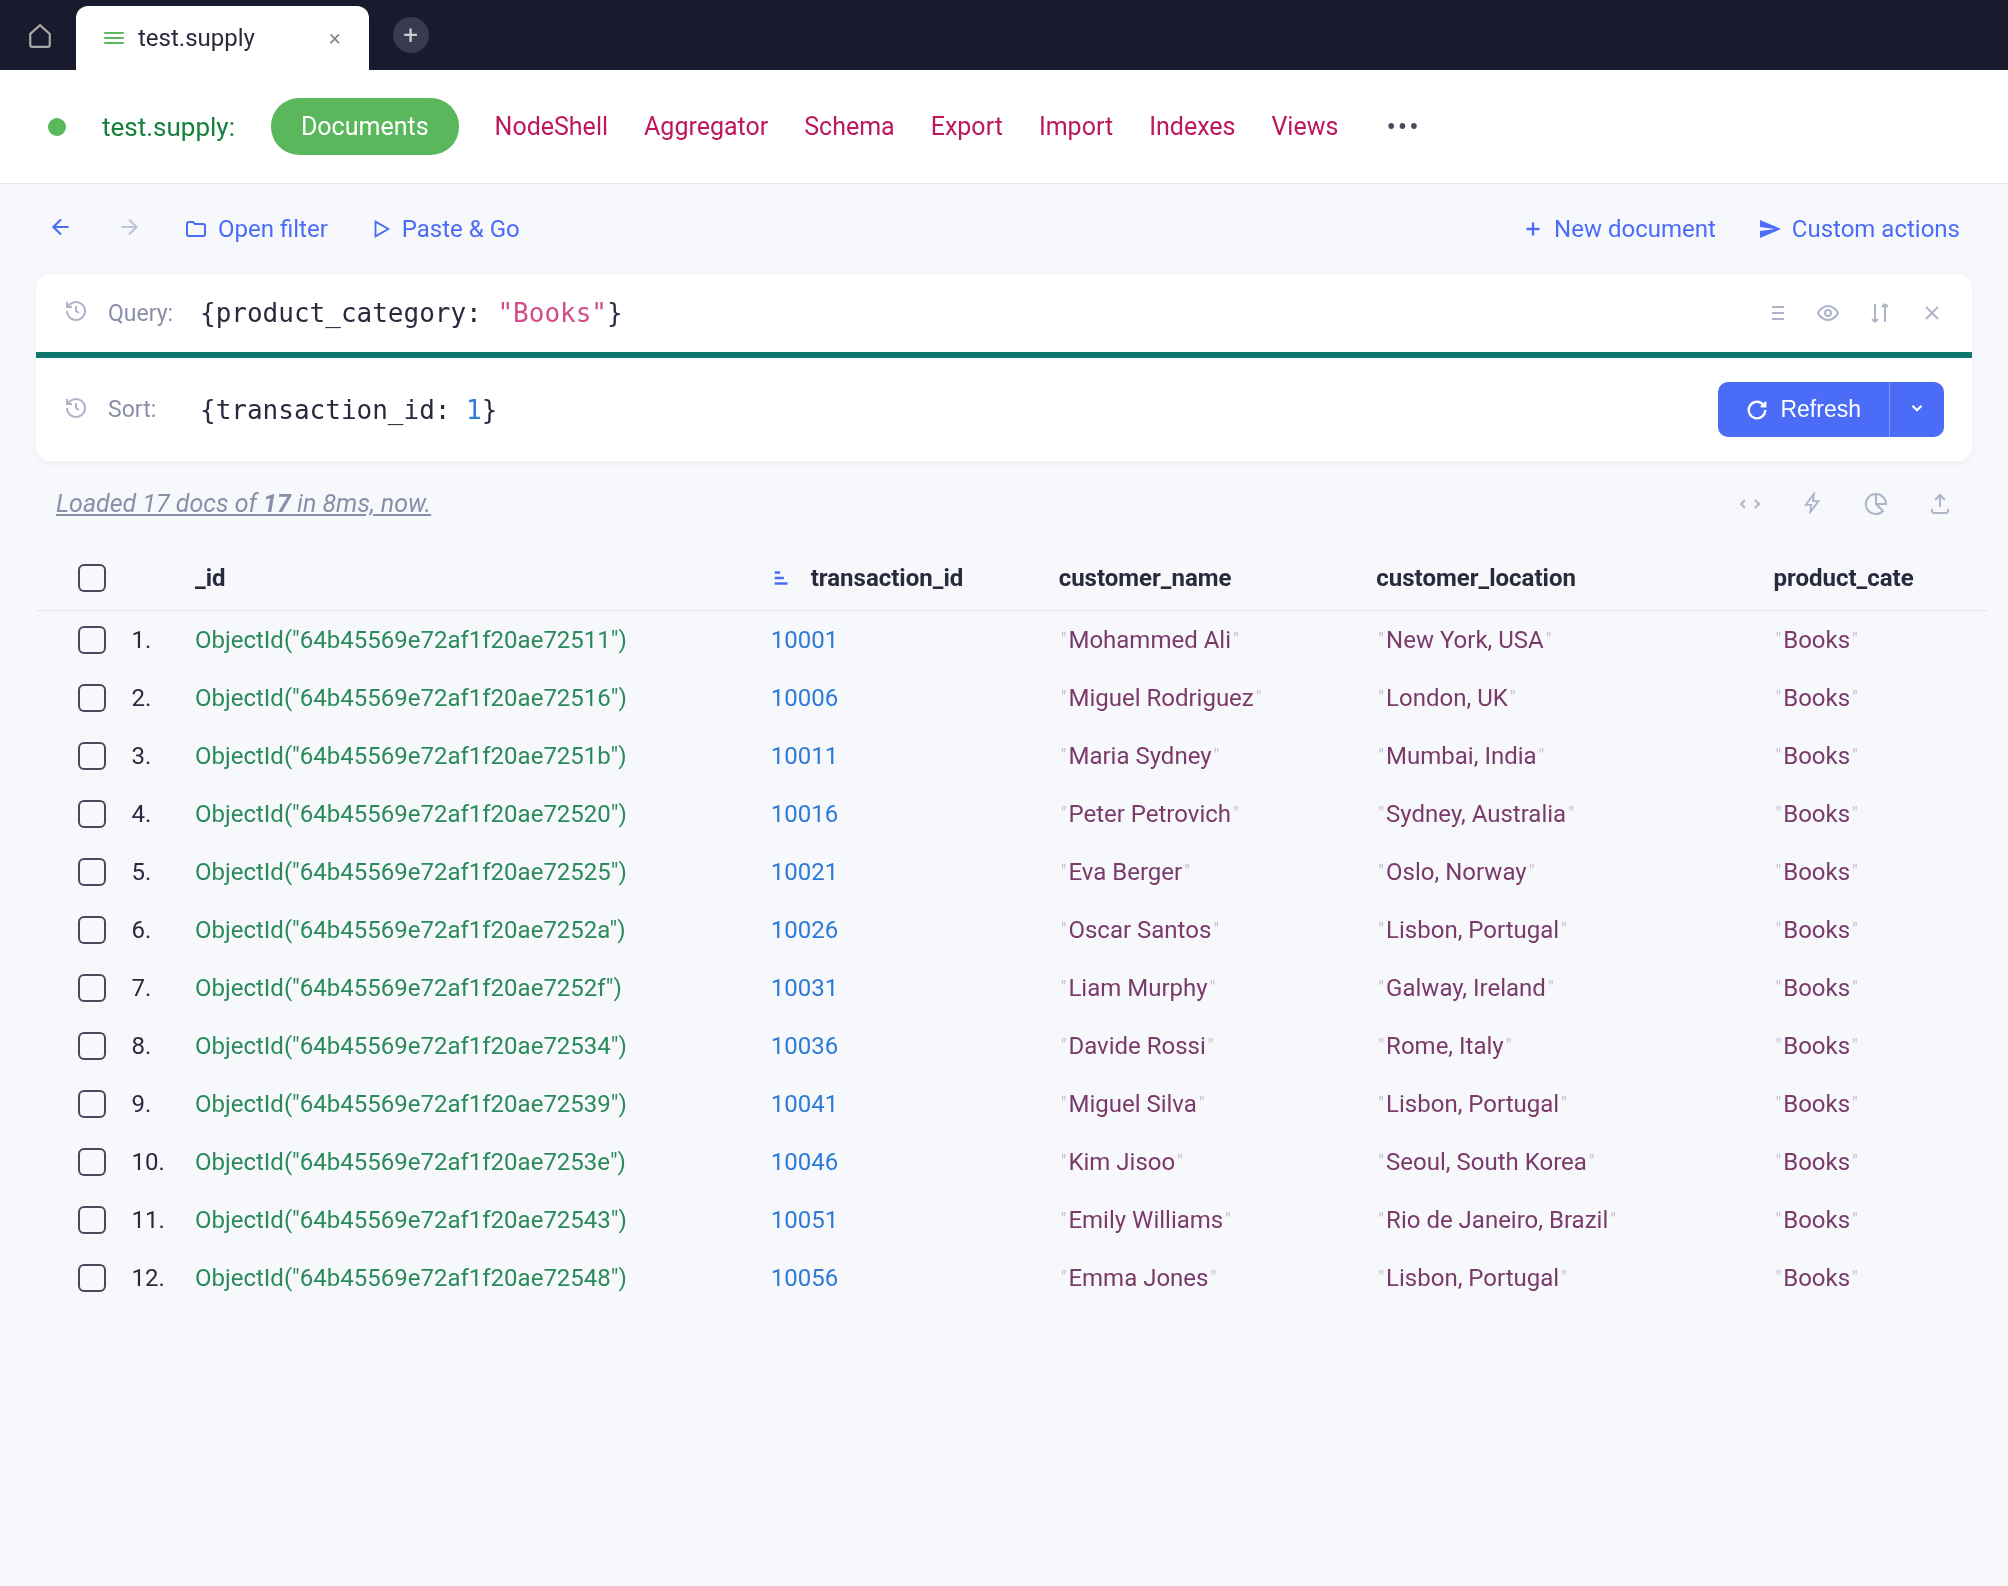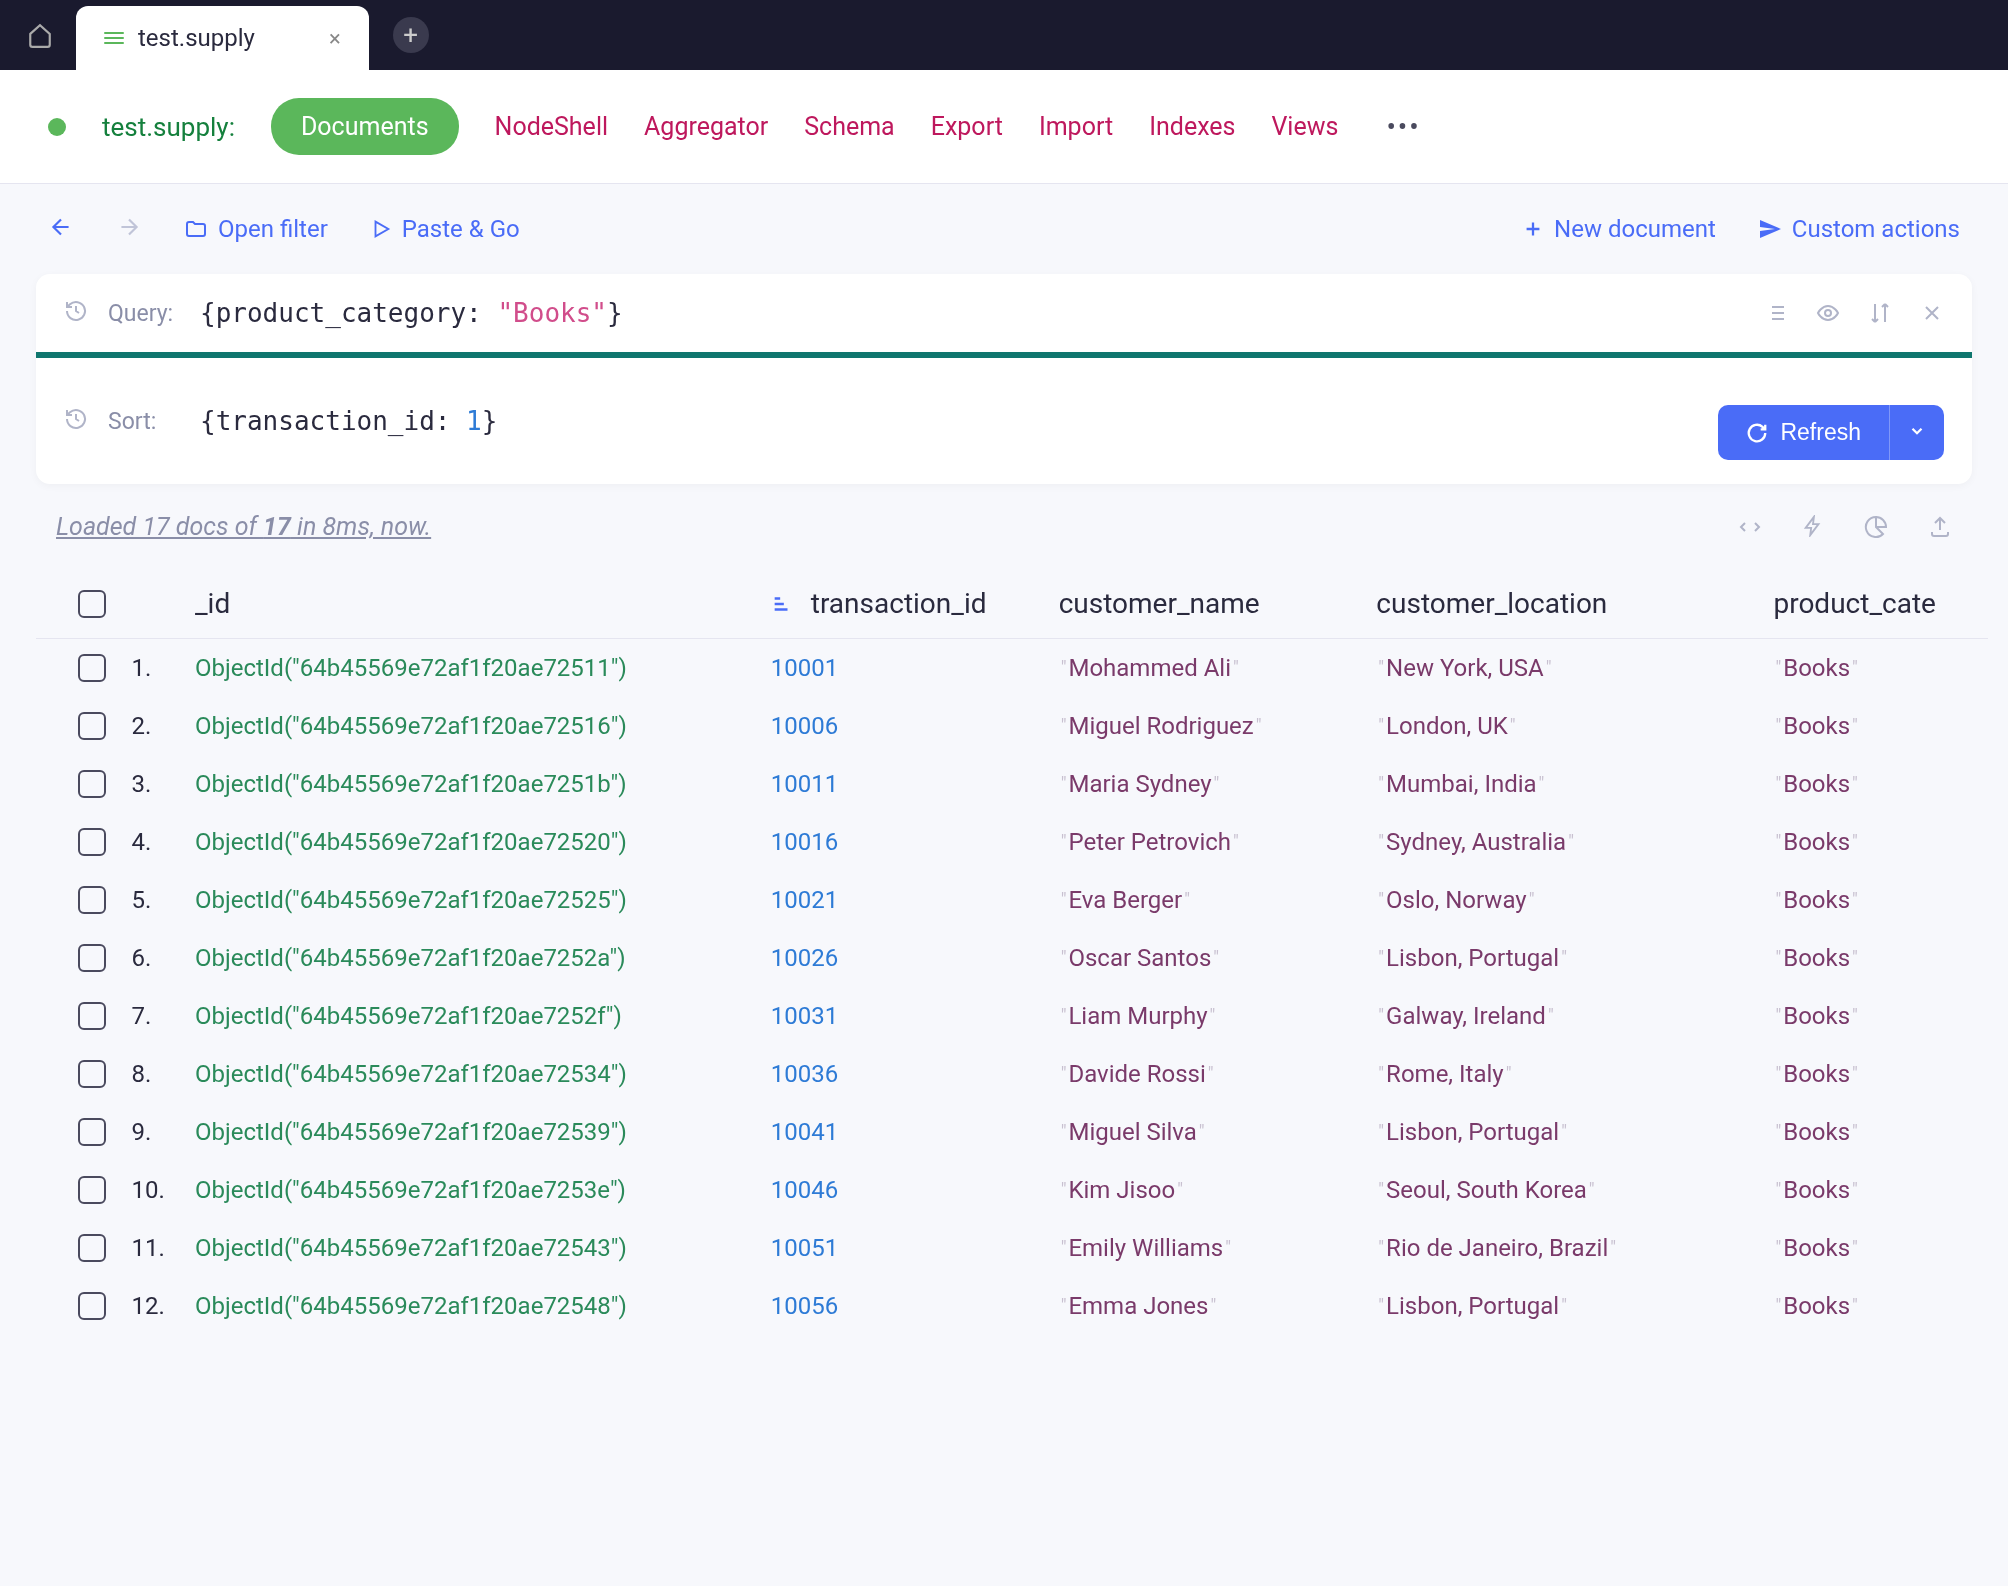--- a/index.html
+++ b/index.html
@@ -32,30 +32,30 @@
 .query-row:last-child { border-bottom: none; }
 .qr-history { color: #b0b4c8; }
 .qr-label { color: #8a8ea8; font-size: 23px; min-width: 72px; }
 .qr-code { font-family: ui-monospace, Menlo, monospace; font-size: 26px; color: #2a2a3e; flex: 1; }
 .qr-code .str { color: #d14d8b; }
 .qr-code .num { color: #2e7bd6; }
 .qr-icons { display: flex; gap: 28px; color: #b0b4c8; }
 .qr-icons svg { cursor: pointer; }
 .refresh-btn { background: #4a6cf7; color: #fff; padding: 14px 28px; border-radius: 10px 0 0 10px; font-size: 23px; display: flex; align-items: center; gap: 12px; cursor: pointer; border: none; }
 .refresh-caret { background: #4a6cf7; color: #fff; padding: 14px 18px; border-radius: 0 10px 10px 0; cursor: pointer; border: none; border-left: 1px solid rgba(255,255,255,0.3); }
-.refresh-group { display: flex; margin-top: 23px; }
+.refresh-group { display: flex; }
 
 .status-row { display: flex; align-items: center; padding: 28px 56px; font-size: 25px; color: #8a8ea8; font-style: italic; text-decoration: underline; }
 .status-row b { font-weight: 700; }
 .status-icons { margin-left: auto; display: flex; gap: 40px; color: #b0b4c8; }
 .status-icons svg { cursor: pointer; }
 
 .table { padding: 0 20px 0 36px; }
 .thead { display: flex; align-items: center; padding: 18px 16px; border-bottom: 1px solid #e5e5f0; }
-.th { font-size: 28px; font-weight: 400; color: #2a2a3e; }
+.th { font-size: 24px; font-weight: 700; color: #2a2a3e; }
 .col-check { width: 80px; display: flex; align-items: center; justify-content: center; }
 .col-idx { width: 64px; font-size: 23px; color: #2a2a3e; }
 .col-id { width: 580px; }
 .col-tx { width: 290px; display: flex; align-items: center; gap: 18px; }
 .col-cust { width: 320px; }
 .col-loc { width: 400px; }
 .col-cat { width: 200px; }
 .sort-icon { color: #4a6cf7; }
 .trow { display: flex; align-items: center; padding: 15px 16px; }
 .cell { font-size: 24px; }

